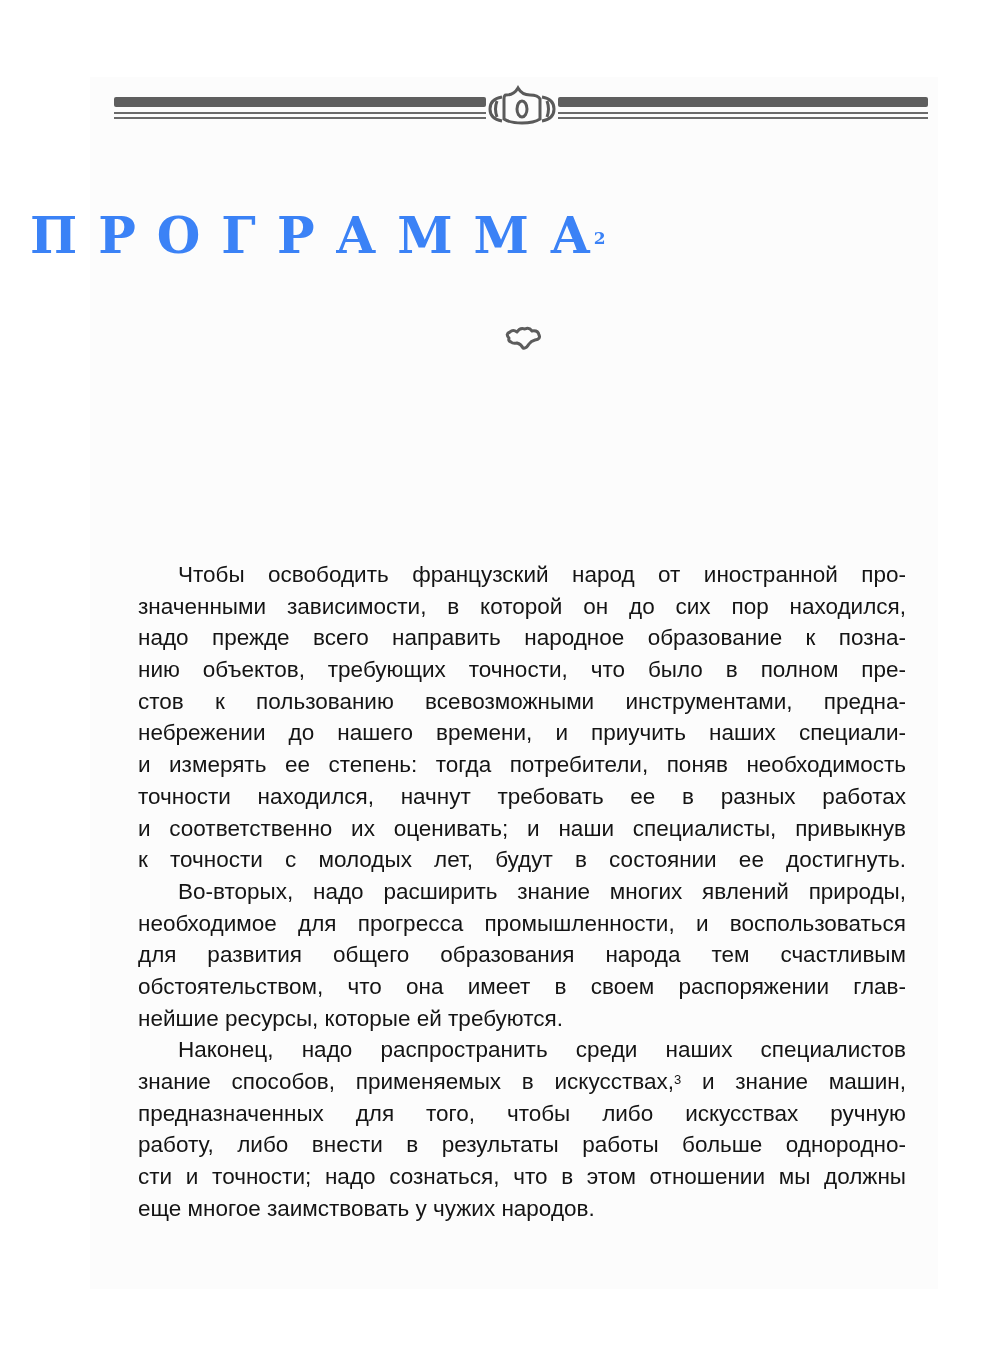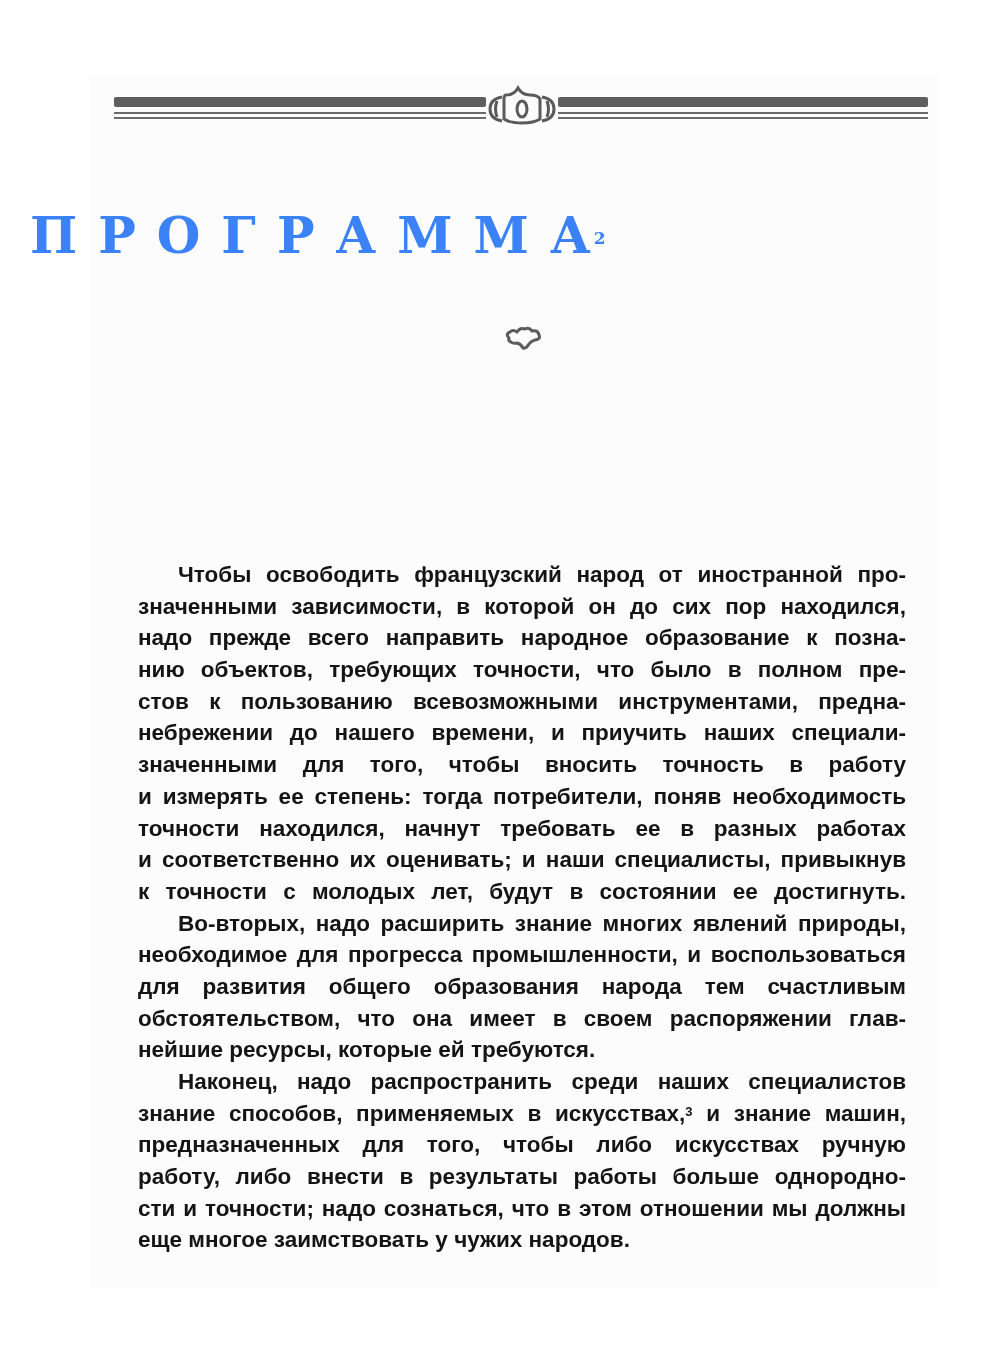--- a/index.html
+++ b/index.html
@@ -74,21 +74,21 @@
       display: block;
       white-space: nowrap;
       text-align: justify;
       text-align-last: justify;
       height: 31.7px;
       overflow: visible;
     }
     .line.indent { padding-left: 40px; }
     .line.last { text-align-last: left; }
     .line sup { font-size: 13px; vertical-align: top; position: relative; top: -2px; }
-    .para { display: block; font-weight: bold; }
+    .para { display: block; }
   </style>
 </head>
 <body>
 
 <div class="page"></div>
 
 <div class="header-rule">
   <svg width="814" height="45" viewBox="0 0 814 45">
 
     <rect x="0" y="12" width="372" height="10" rx="2" fill="#5e5e5e"></rect>
@@ -119,21 +119,20 @@
 </div>
 
 <div class="body-text">
   <div class="para">
     <span class="line indent">Чтобы освободить французский народ от иностранной про-</span>
     <span class="line">значенными зависимости, в которой он до сих пор находился,</span>
     <span class="line">надо прежде всего направить народное образование к позна-</span>
     <span class="line">нию объектов, требующих точности, что было в полном пре-</span>
     <span class="line">стов к пользованию всевозможными инструментами, предна-</span>
     <span class="line">небрежении до нашего времени, и приучить наших специали-</span>
-    <span class="line">значенными для того, чтобы вносить точность в работу</span>
     <span class="line">и измерять ее степень: тогда потребители, поняв необходимость</span>
     <span class="line">точности находился, начнут требовать ее в разных работах</span>
     <span class="line">и соответственно их оценивать; и наши специалисты, привыкнув</span>
     <span class="line">к точности с молодых лет, будут в состоянии ее достигнуть.</span>
   </div>
   <div class="para">
     <span class="line indent">Во-вторых, надо расширить знание многих явлений природы,</span>
     <span class="line">необходимое для прогресса промышленности, и воспользоваться</span>
     <span class="line">для развития общего образования народа тем счастливым</span>
     <span class="line">обстоятельством, что она имеет в своем распоряжении глав-</span>

